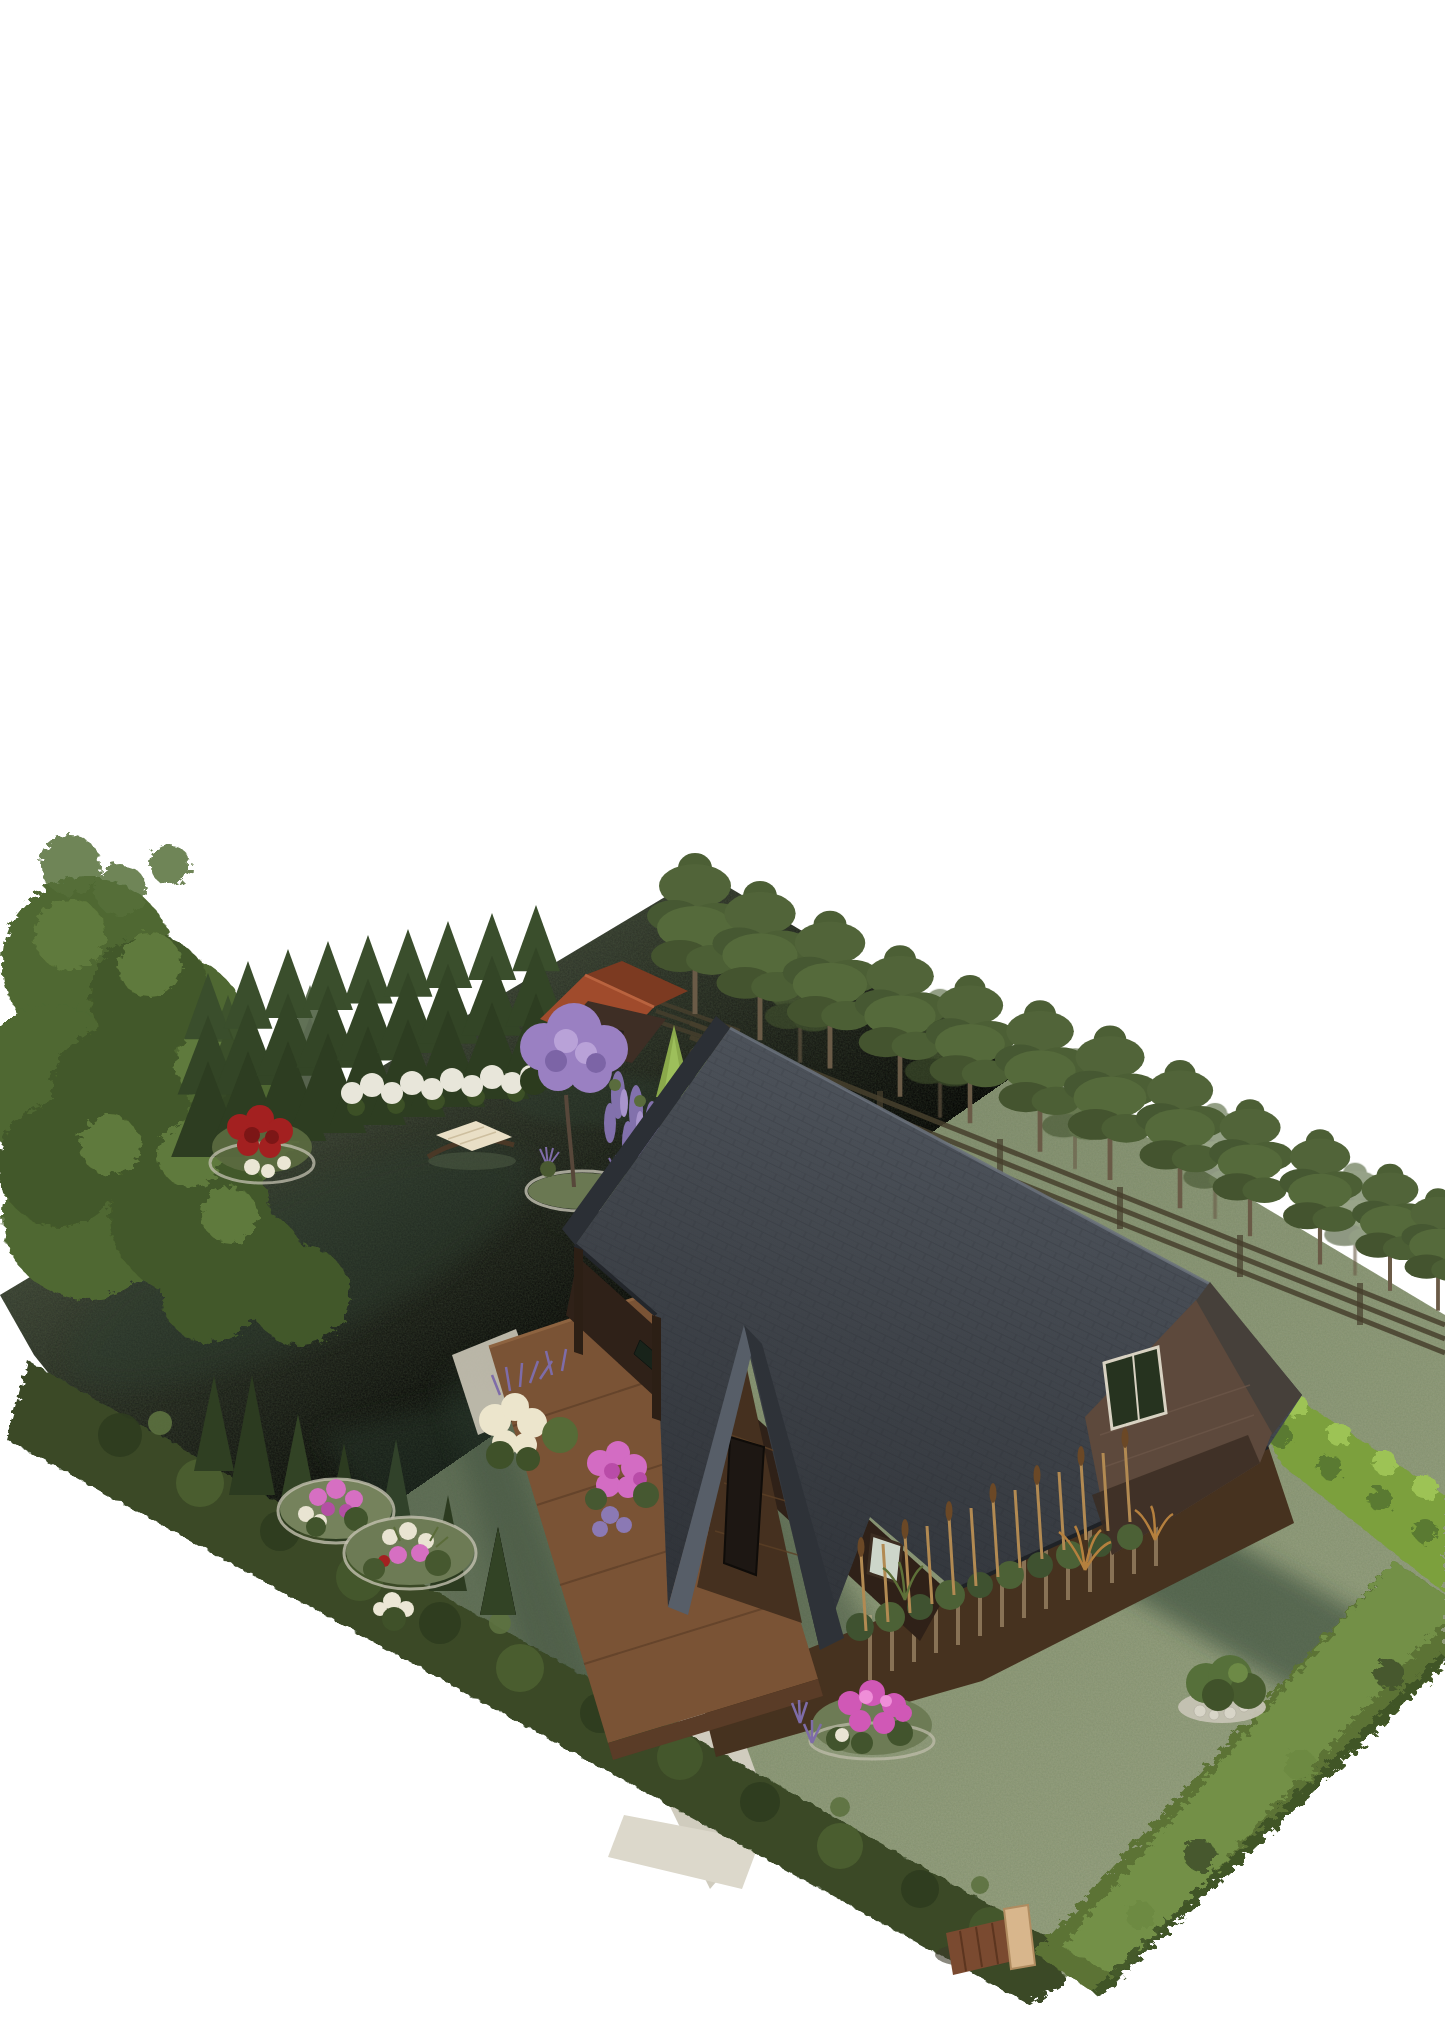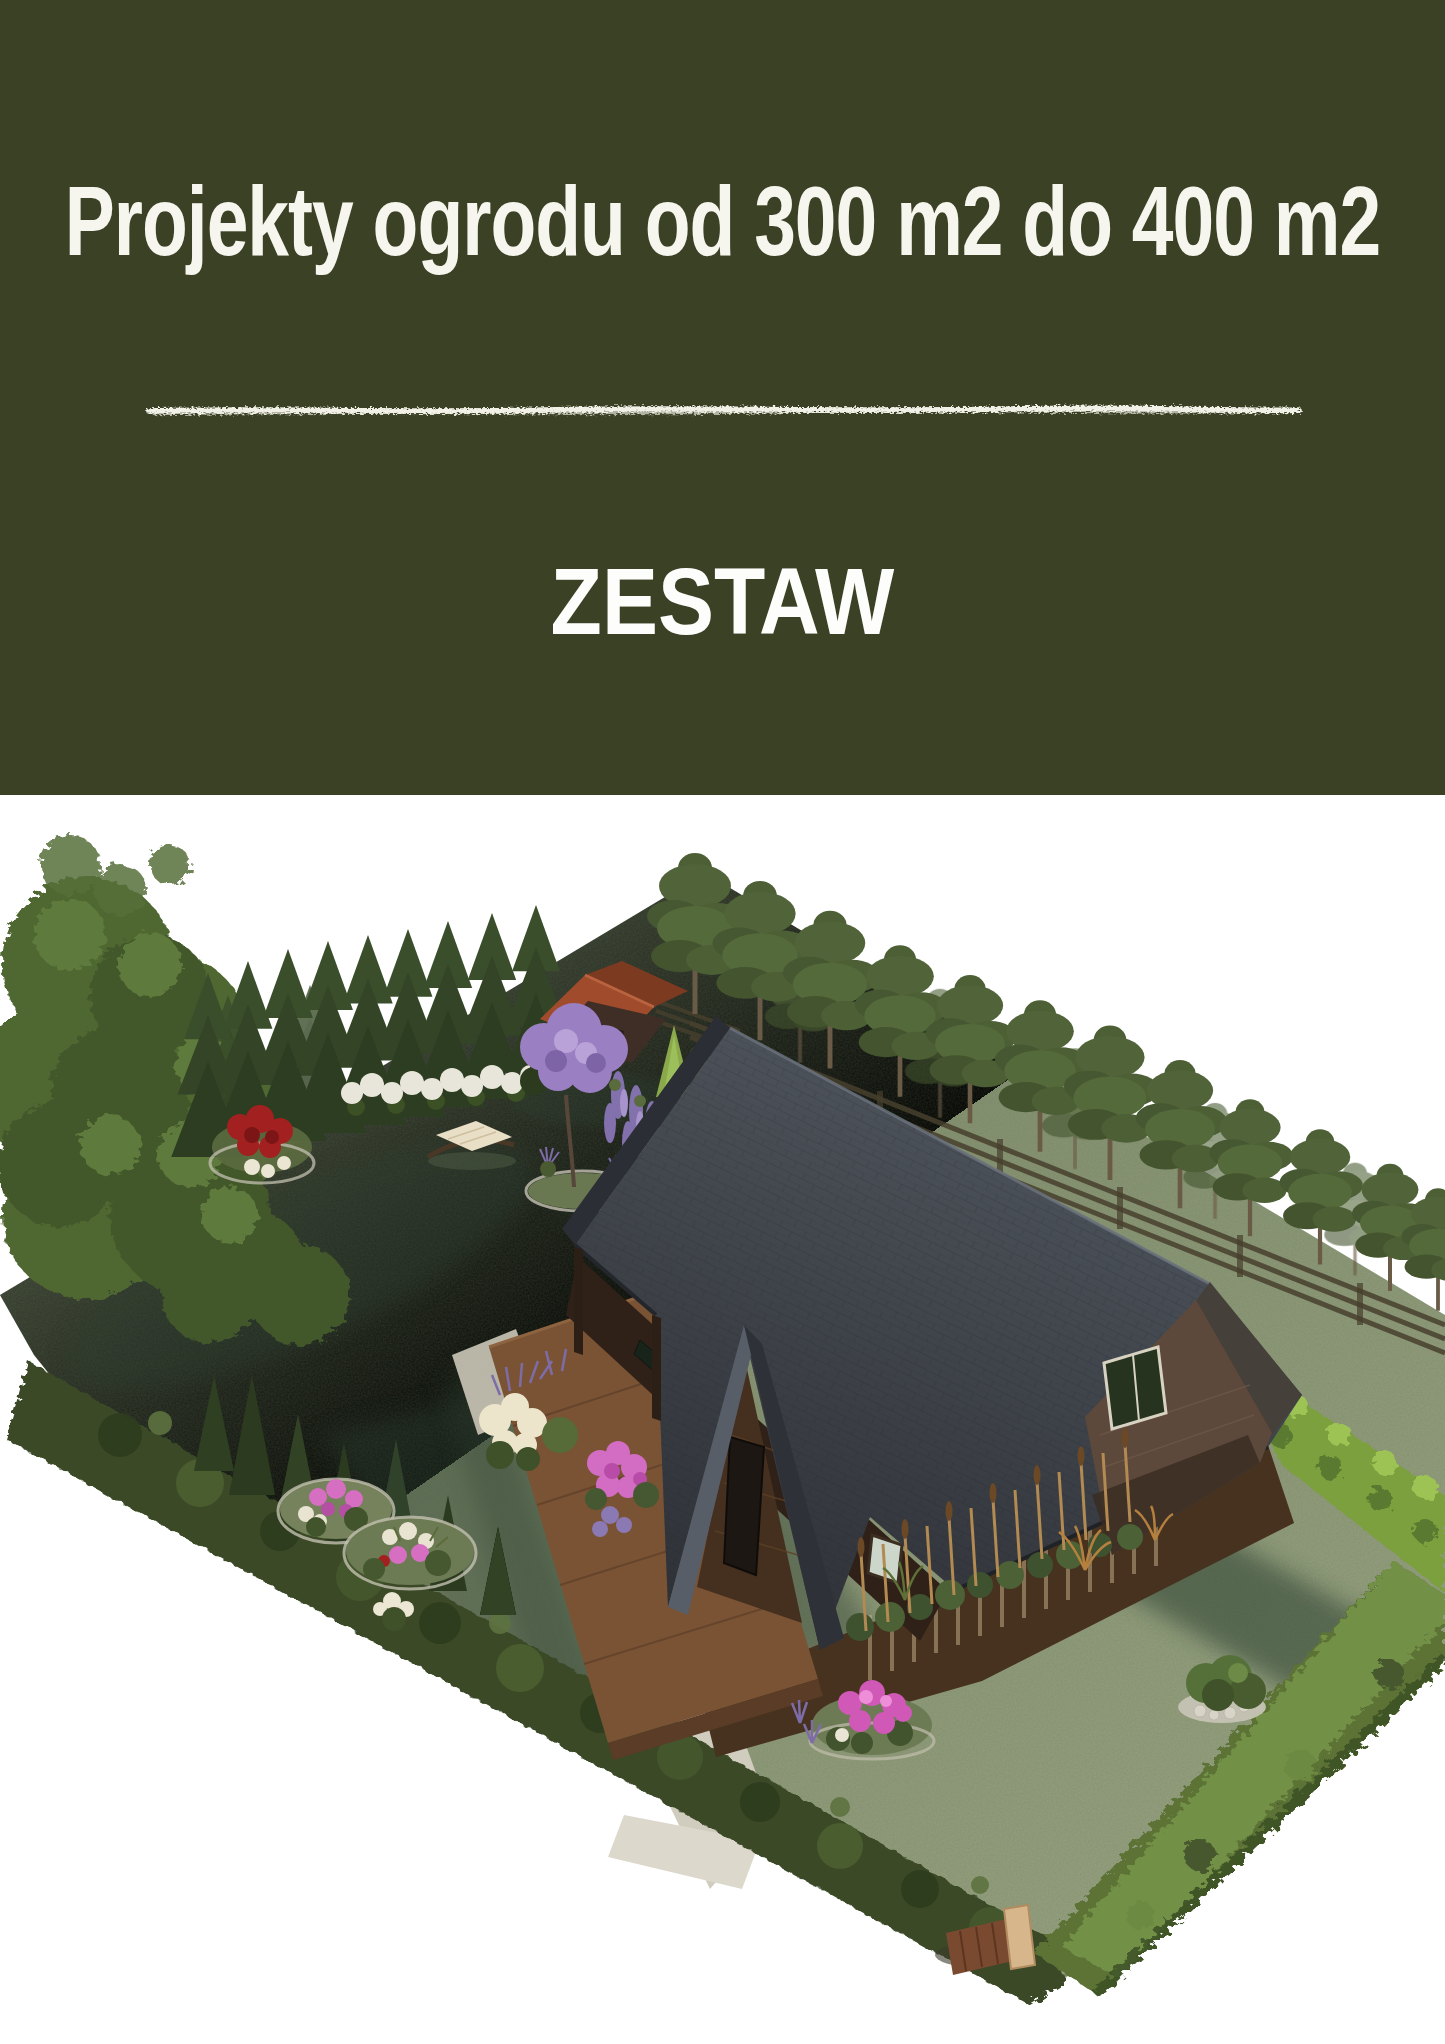--- a/index.html
+++ b/index.html
@@ -14,36 +14,20 @@
         font-weight:700;font-size:84px;line-height:1;color:#fdfdfb;letter-spacing:0;
         transform:scaleY(1.13);transform-origin:50% 0;}
   .render{position:absolute;top:795px;left:0;width:1445px;height:1249px;background:#ffffff;}
   .render svg{display:block;width:1445px;height:1249px;}
 </style>
 </head>
 <body>
 
 <div class="page">
 
-  <header class="hero">
-    <h1 class="hero-title">Projekty ogrodu od 300 m2 do 400 m2</h1>
-
-    <svg class="divider" viewBox="0 0 1158 26" preserveAspectRatio="none" aria-hidden="true">
-      <defs>
-        <filter id="chalk" x="-5%" y="-300%" width="110%" height="700%">
-          <feTurbulence type="fractalNoise" baseFrequency="0.32 0.9" numOctaves="2" seed="11" result="t"></feTurbulence>
-          <feDisplacementMap in="SourceGraphic" in2="t" scale="7"></feDisplacementMap>
-        </filter>
-      </defs>
-      <path d="M4,13 C120,10 260,15 400,12 S 700,14 860,11 S 1080,14 1154,12" stroke="#f2f1e8" stroke-width="5.5" fill="none" stroke-linecap="round" filter="url(#chalk)"></path>
-      <path d="M8,16 C200,13 420,17 640,14 S 980,16 1150,14" stroke="#f2f1e8" stroke-width="2.4" fill="none" opacity="0.65" filter="url(#chalk)"></path>
-    </svg>
-
-    <h2 class="hero-subtitle">ZESTAW</h2>
-  </header>
 
   <figure class="render" style="margin:0">
   <svg viewBox="0 0 1445 1249" role="img" aria-label="Isometric 3D visualization of a 300-400 m2 garden: wooden cottage with dark shingle roof and porch deck, gravel path, flower beds, lavender, boundary hedges, spruce and pine rows, red-roofed shed and a hammock">
     <defs>
       <linearGradient id="lawnGrad" x1="0" y1="0" x2="0.9" y2="1">
         <stop offset="0" stop-color="#66735a"></stop>
         <stop offset="0.45" stop-color="#86927="></stop>
         <stop offset="0.45" stop-color="#869272"></stop>
         <stop offset="1" stop-color="#9aa483"></stop>
       </linearGradient>

